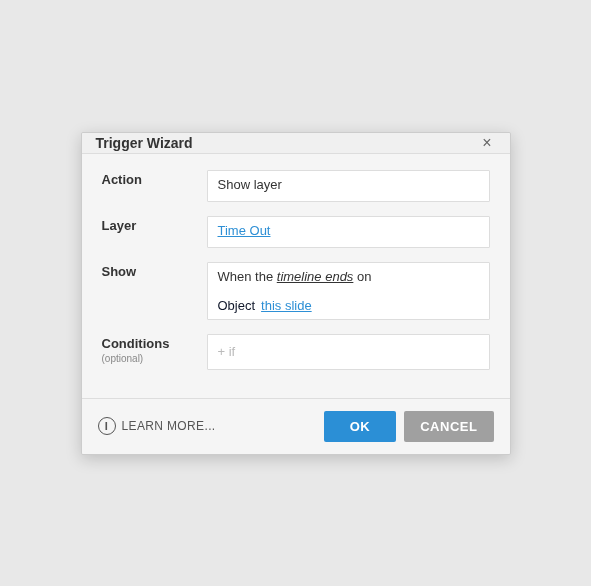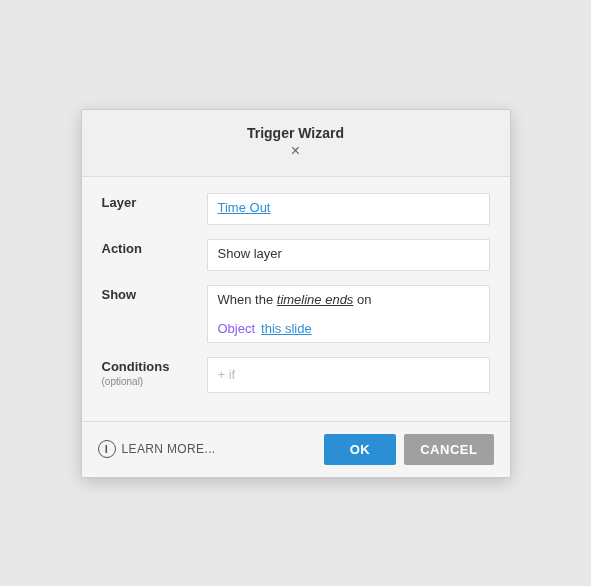--- a/index.html
+++ b/index.html
@@ -34,26 +34,25 @@
       border: 1px solid #ccc;
       border-radius: 2px;
       width: 430px;
       box-shadow: 0 4px 16px rgba(0,0,0,0.18);
       position: relative;
     }
 
     .dialog-header {
       background: #f0f0f0;
       border-bottom: 1px solid #ddd;
-      padding: 15px 14px;
+      padding: 0 14px;
       display: flex;
       align-items: center;
       justify-content: space-between;
       border-radius: 2px 2px 0 0;
-      flex-direction: column;
     }
 
     .dialog-title {
       font-size: 14px;
       font-weight: 600;
       color: #333;
     }
 
     .close-btn {
       background: none;
@@ -221,47 +220,47 @@
 
     <div class="dialog-header">
       <span class="dialog-title">Trigger Wizard</span>
       <button class="close-btn">×</button>
     </div>
 
     <div class="dialog-body">
 
       <div class="form-row">
         <div class="label-col">
+          <div class="label-text">Action</div>
+        </div>
+        <div class="value-col">
+          <span class="value-text">Show layer</span>
+        </div>
+      </div>
+
+      <div class="form-row">
+        <div class="label-col">
           <div class="label-text">Layer</div>
         </div>
         <div class="value-col">
           <span class="value-text value-link">Time Out</span>
-        </div>
-      </div>
-
-      <div class="form-row">
-        <div class="label-col">
-          <div class="label-text">Action</div>
-        </div>
-        <div class="value-col">
-          <span class="value-text">Show layer</span>
         </div>
       </div>
 
       <div class="form-row">
         <div class="label-col">
           <div class="label-text">Show</div>
         </div>
         <div class="value-col when-block">
           <div class="when-line">
             <span>When the </span><span class="highlight">timeline ends</span><span> on</span>
           </div>
 
           <div style="display:flex; align-items:center; gap:0;">
-            <span style="font-size:13px; color:#8b5cf6; margin-right:6px;">Object</span>
+            <span style="font-size:13px; color:#0f172a; margin-right:6px;">Object</span>
             <span class="value-link">this slide</span>
           </div>
         </div>
       </div>
 
       <div class="form-row">
         <div class="label-col">
           <div class="label-text">Conditions</div>
           <div class="label-sub">(optional)</div>
         </div>

